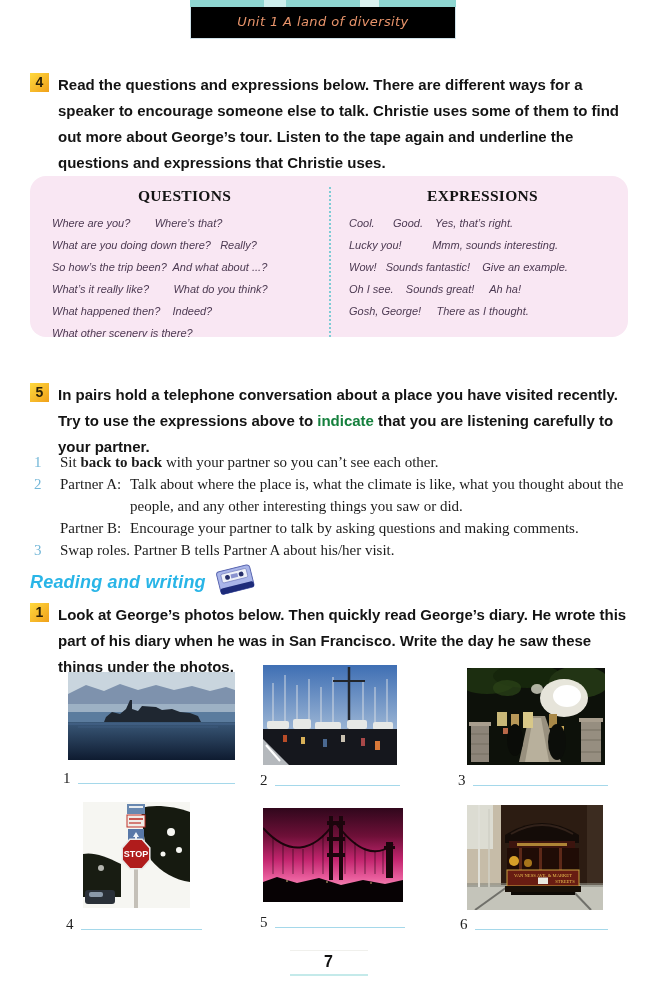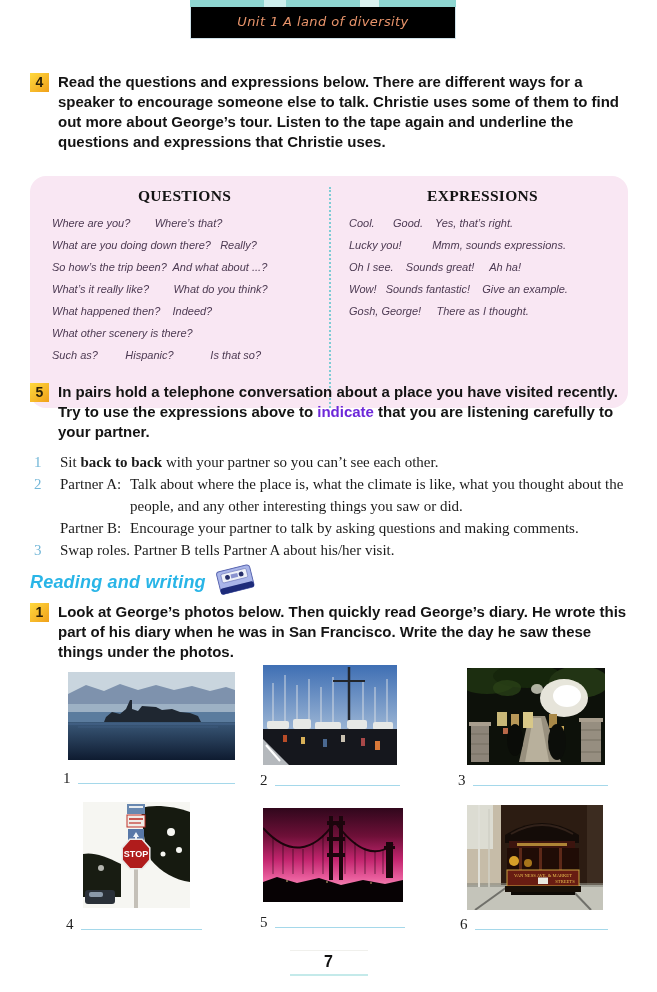--- a/index.html
+++ b/index.html
@@ -11,25 +11,25 @@
   .unit-band{height:7px;background:linear-gradient(90deg,#8fd6d1 0 28%,#cdeeec 28% 36%,#8fd6d1 36% 64%,#dcf2f0 64% 71%,#8fd6d1 71% 100%);}
   .unit-box{border:1px solid #cfe1e9;border-top:none;background:#000000;text-align:center;
             padding:7px 4px 9px;font-family:"DejaVu Sans",sans-serif;font-style:italic;
             font-size:13px;color:#e8946b;letter-spacing:.4px;}
 
   
   .ex{position:absolute;left:30px;right:24px;display:flex;align-items:flex-start;}
   .badge{flex:none;width:19px;height:19px;margin:1px 9px 0 0;text-align:center;
          background:linear-gradient(135deg,#ffd93e,#f0a01a);color:#2b2008;
          font:700 14px/19px "Liberation Sans",sans-serif;}
-  .ex-text{font-weight:700;font-size:15px;line-height:20px;color:#141414;}
-  .hl{color:#6d28d9;}
-
-  
-  .pinkbox{position:absolute;left:30px;top:176px;width:598px;height:232px;background:#f9e7f3;
+  .ex-text{font-weight:700;font-size:15px;line-height:26px;color:#141414;}
+  .hl{color:#15803d;}
+
+  
+  .pinkbox{position:absolute;left:30px;top:176px;width:598px;height:161px;background:#f9e7f3;
            border-radius:16px;display:flex;box-sizing:border-box;padding-top:11px;}
   .pb-col{width:50%;box-sizing:border-box;padding:0 12px 0 22px;overflow:hidden;}
   .pb-col.right{border-left:2px dotted #7eccd5;padding-left:18px;}
   .pb-title{text-align:center;font-family:"Liberation Serif",serif;font-weight:700;
             font-size:15.5px;color:#131313;margin-bottom:7px;letter-spacing:.3px;}
   .hand-line{font-family:"Liberation Sans",sans-serif;font-style:italic;font-size:11px;
              line-height:22px;color:#4c3a52;white-space:pre-wrap;}
 
   
   .steps{position:absolute;left:34px;top:451px;right:22px;font-family:"Liberation Serif",serif;
@@ -93,23 +93,23 @@
       <div class="hand-line">What are you doing down there?   Really?</div>
       <div class="hand-line">So how’s the trip been?  And what about ...?</div>
       <div class="hand-line">What’s it really like?        What do you think?</div>
       <div class="hand-line">What happened then?    Indeed?</div>
       <div class="hand-line">What other scenery is there?</div>
       <div class="hand-line">Such as?         Hispanic?            Is that so?</div>
     </div>
     <div class="pb-col right">
       <div class="pb-title">EXPRESSIONS</div>
       <div class="hand-line">Cool.      Good.    Yes, that’s right.</div>
-      <div class="hand-line">Lucky you!          Mmm, sounds expressions.</div>
+      <div class="hand-line">Lucky you!          Mmm, sounds interesting.</div>
+      <div class="hand-line">Wow!   Sounds fantastic!    Give an example.</div>
       <div class="hand-line">Oh I see.    Sounds great!     Ah ha!</div>
-      <div class="hand-line">Wow!   Sounds fantastic!    Give an example.</div>
       <div class="hand-line">Gosh, George!     There as I thought.</div>
     </div>
   </div>
 
   <div class="ex" style="top:382px">
     <span class="badge">5</span>
     <div class="ex-text"><span>In pairs hold a telephone conversation about a place you have visited recently. Try to use the expressions above to </span><span class="hl">indicate</span><span> that you are listening carefully to your partner.</span></div>
   </div>
 
   <div class="steps">

